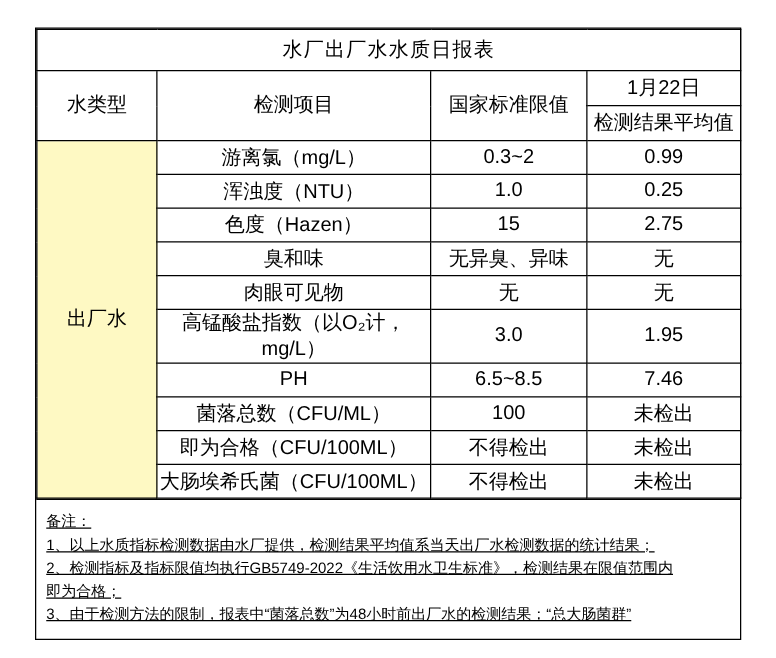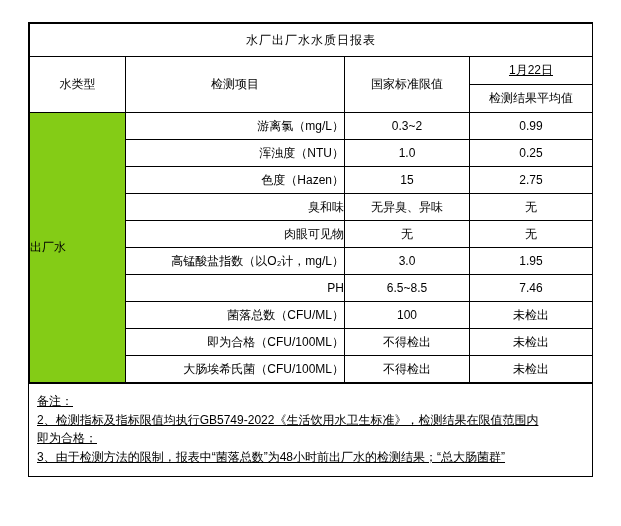--- a/index.html
+++ b/index.html
@@ -24,57 +24,56 @@
     background: #fff;
   }
   table.report {
     border-collapse: collapse;
     width: 100%;
     table-layout: fixed;
   }
   table.report td, table.report th {
     border: 1px solid #000;
     font-weight: normal;
-    font-size: 12px;
+    font-size: 16px;
     padding: 0;
   }
   .title-cell {
     height: 32px;
     text-align: center;
     font-size: 16px;
     font-weight: bold;
     letter-spacing: 1px;
   }
   .hdr {
     text-align: center;
     font-size: 13px;
     height: 28px;
   }
   .hdr-date {
     text-align: center;
     font-size: 15px;
     height: 27px;
-    text-decoration: underline;
   }
   .hdr-sub {
     text-align: center;
     font-size: 12px;
     height: 27px;
   }
   .watertype {
-    background: #84cc16;
-    text-align: left;
+    background: #fef9c3;
+    text-align: center;
     font-size: 13px;
     vertical-align: middle;
   }
   .item {
     padding-left: 8px;
     font-size: 12px;
     height: 26px;
-    text-align: right;
+    text-align: center;
   }
   .ctr {
     text-align: center;
     font-size: 12px;
     height: 26px;
   }
   .notes {
     border-top: 1px solid #000;
     padding: 8px 6px 10px 8px;
     font-size: 12px;
@@ -163,17 +162,18 @@
       <tr>
         <td class="item">大肠埃希氏菌（CFU/100ML）</td>
         <td class="ctr">不得检出</td>
         <td class="ctr">未检出</td>
       </tr>
     </tbody>
   </table>
 
   <div class="notes">
     <div>备注：</div>
+    <div>1、以上水质指标检测数据由水厂提供，检测结果平均值系当天出厂水检测数据的统计结果；</div>
     <div>2、检测指标及指标限值均执行GB5749-2022《生活饮用水卫生标准》，检测结果在限值范围内</div>
     <div>即为合格；</div>
     <div>3、由于检测方法的限制，报表中“菌落总数”为48小时前出厂水的检测结果；“总大肠菌群”</div>
   </div>
 </div>
 
 </body></html>

